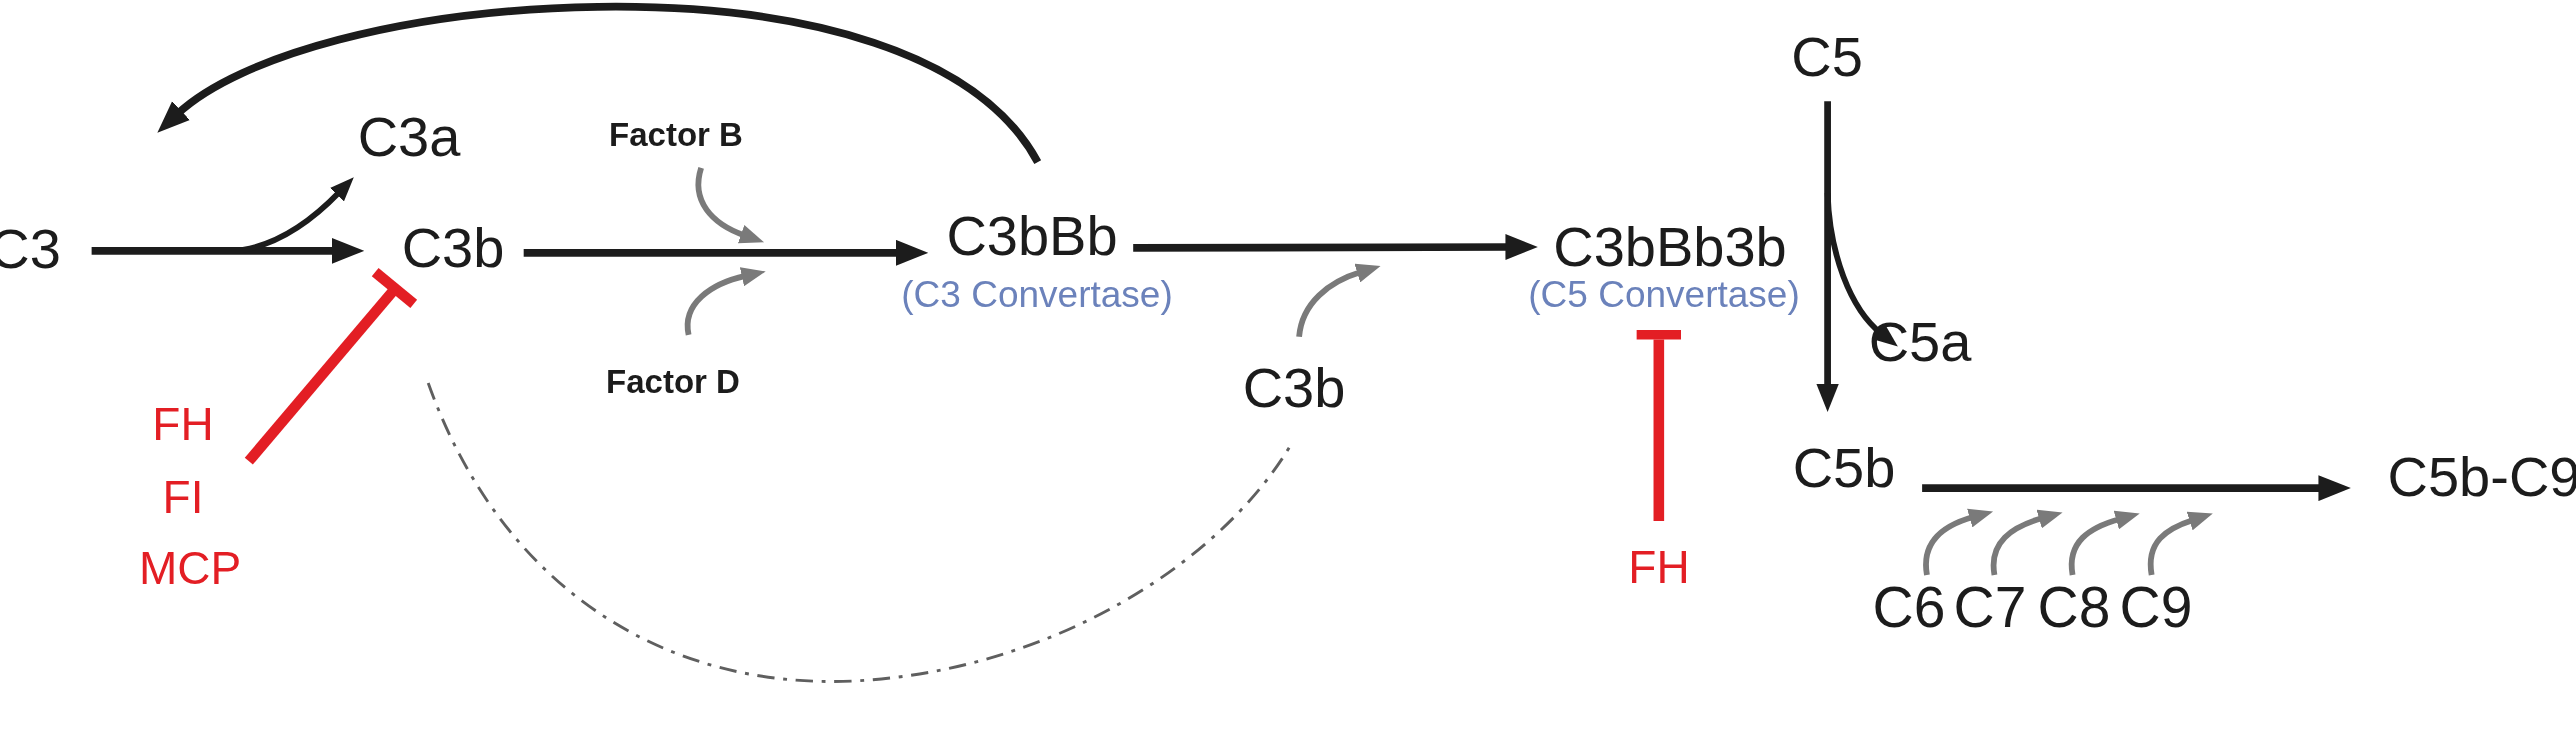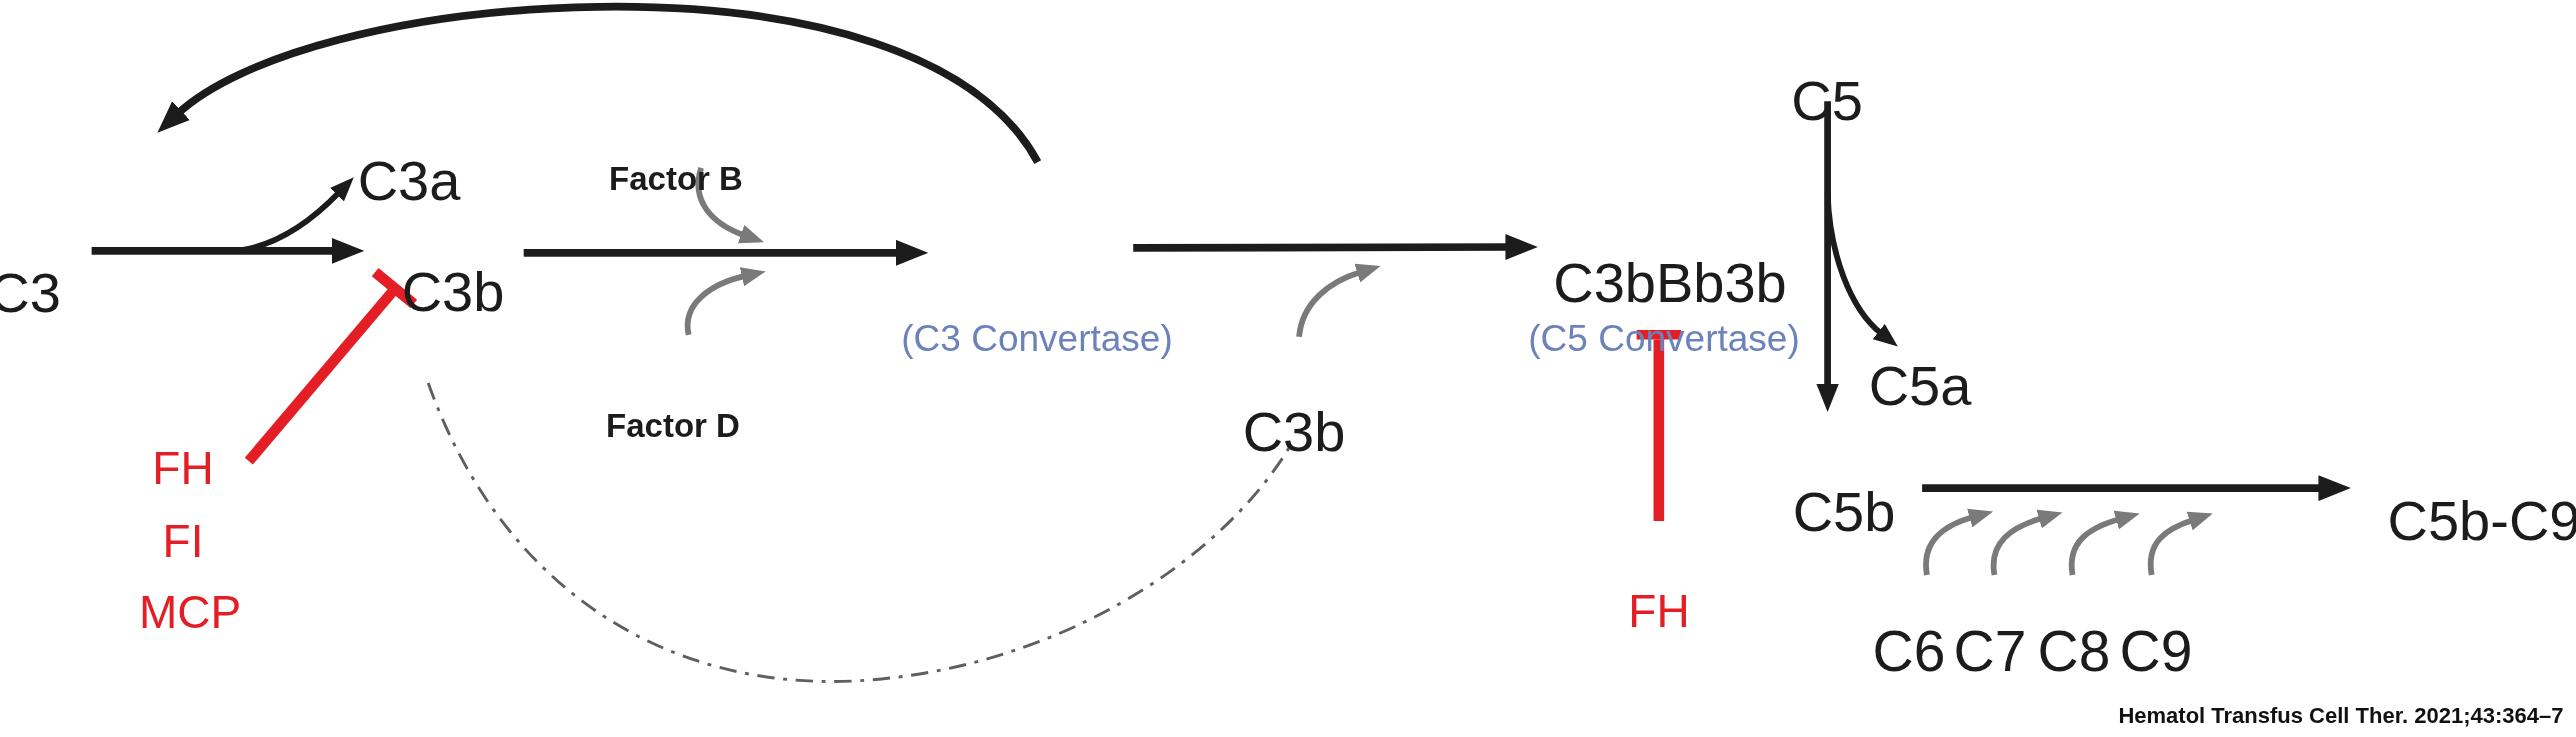--- a/index.html
+++ b/index.html
@@ -17,21 +17,20 @@
     font-family:"Liberation Sans", sans-serif;
     overflow:hidden;
   }
   svg.layer{position:absolute;left:0;top:0;}
   .lbl{
     position:absolute;
     transform:translate(-50%,-50%);
     white-space:nowrap;
     color:var(--ink);
     line-height:1;
-    margin-top:44px;
   }
   .sz-main{font-size:56px;}
   .sz-factor{font-size:33px;font-weight:bold;}
   .sz-comp{font-size:57px;}
   .sz-conv{font-size:37px;color:var(--blue);}
   .red-lbl{color:var(--red);font-size:46px;}
   .citation{
     position:absolute;
     right:12.5px;top:703px;
     font-size:22px;font-weight:bold;
@@ -85,34 +84,34 @@
     <path class="stroke-red" stroke-width="11" d="M389,282 L429,315"></path>
     <path class="stroke-red" stroke-width="11" d="M1720,352 L1720,540"></path>
     <path class="stroke-red" stroke-width="10" d="M1697,347 L1743,347"></path>
   </svg>
 
   <div class="lbl sz-main" style="left:25px;top:249px;">C3</div>
   <div class="lbl sz-main" style="left:409px;top:137px;">C3a</div>
   <div class="lbl sz-main" style="left:453px;top:248px;">C3b</div>
   <div class="lbl sz-factor" style="left:676px;top:134px;">Factor B</div>
   <div class="lbl sz-factor" style="left:673px;top:381px;">Factor D</div>
+  <div class="lbl sz-main" style="left:1032px;top:236px;">C3bBb</div>
   <div class="lbl sz-conv" style="left:1037px;top:294px;">(C3 Convertase)</div>
   <div class="lbl sz-main" style="left:1294px;top:388px;">C3b</div>
-  <div class="lbl sz-main" style="left:1670px;top:239px;text-align:right;">C3bBb3b</div>
+  <div class="lbl sz-main" style="left:1670px;top:247px;text-align:right;">C3bBb3b</div>
   <div class="lbl sz-conv" style="left:1664px;top:294px;">(C5 Convertase)</div>
   <div class="lbl sz-main" style="left:1827px;top:57px;">C5</div>
   <div class="lbl sz-main" style="left:1920px;top:342px;">C5a</div>
   <div class="lbl sz-main" style="left:1844px;top:468px;">C5b</div>
   <div class="lbl sz-comp" style="left:1909px;top:607px;">C6</div>
   <div class="lbl sz-comp" style="left:1990px;top:607px;">C7</div>
   <div class="lbl sz-comp" style="left:2074px;top:607px;">C8</div>
   <div class="lbl sz-comp" style="left:2156px;top:607px;">C9</div>
   <div class="lbl sz-main" style="left:2484px;top:477px;">C5b-C9</div>
 
   <div class="lbl red-lbl" style="left:183px;top:424px;">FH</div>
   <div class="lbl red-lbl" style="left:183px;top:497px;">FI</div>
   <div class="lbl red-lbl" style="left:190px;top:568px;">MCP</div>
   <div class="lbl red-lbl" style="left:1659px;top:567px;">FH</div>
 
-  <div class="citation">Hematol Transfus Cell Ther. 2021;43:364–7</div>
 
 </div>
 
 
 </body></html>

